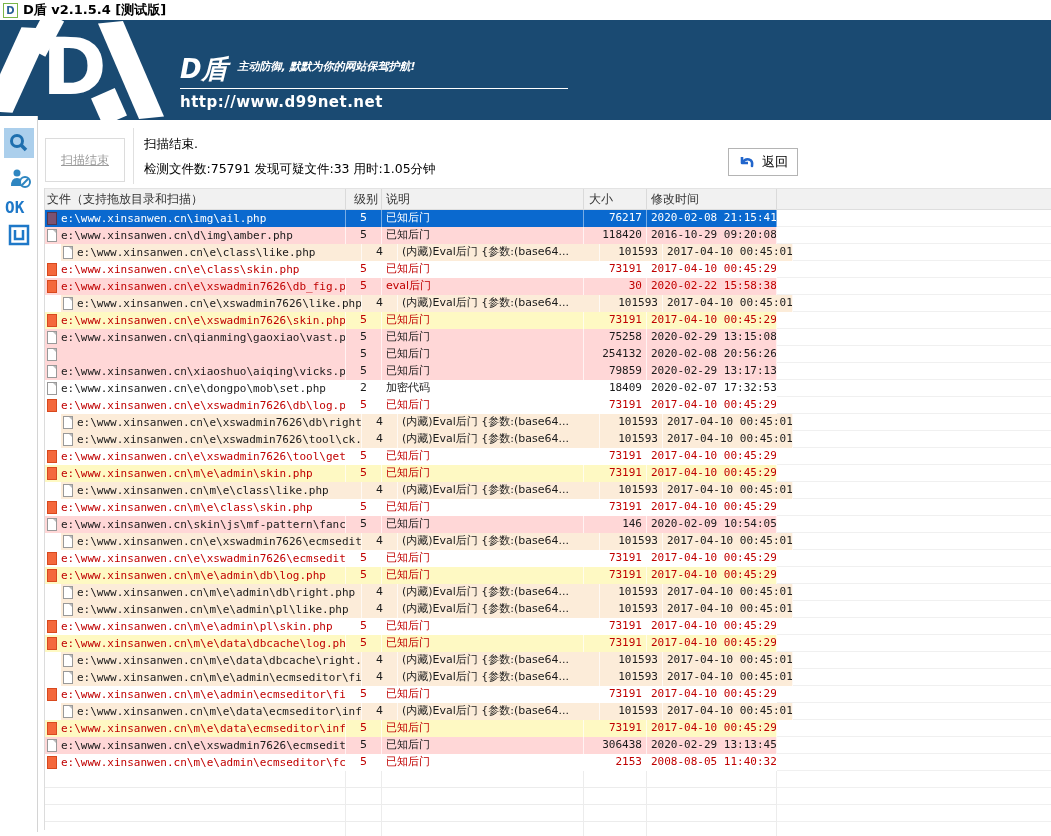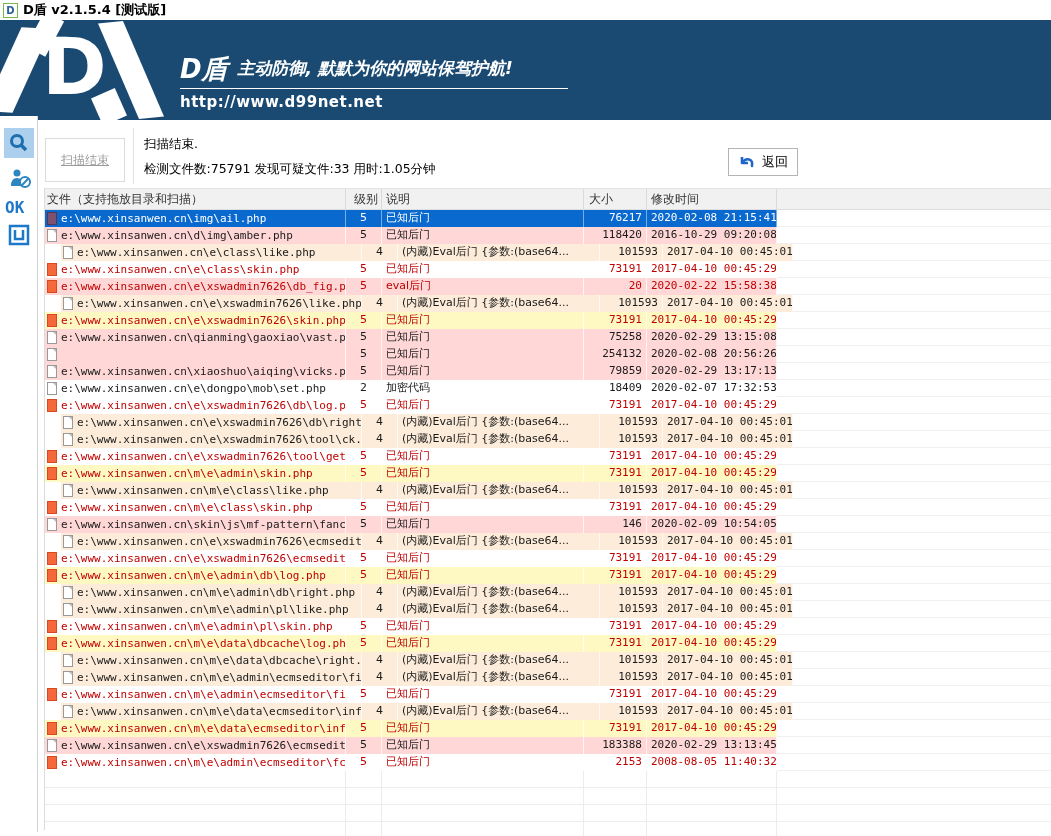--- a/index.html
+++ b/index.html
@@ -18,21 +18,21 @@
   .shard { position:absolute; background:#fff; }
   .s1 { left:2px; top:8px; width:30px; height:84px; transform:skewX(-22deg) rotate(3deg); }
   .s2 { left:118px; top:2px; width:26px; height:96px; transform:skewX(18deg) rotate(-6deg); }
   .s3 { left:34px; top:-6px; width:22px; height:40px; transform:rotate(28deg); }
   .s4 { left:96px; top:72px; width:26px; height:30px; transform:rotate(-24deg); }
   .logo-d { position:absolute; left:42px; top:2px; font-size:78px; font-weight:bold; color:#fff;
             font-family:"DejaVu Sans","Liberation Sans",sans-serif; }
   .brandbox { position:absolute; left:180px; top:36px; }
   .brandline { display:flex; align-items:flex-end;font-style:italic; }
   .brand { color:#fff; font-size:26px; font-weight:bold; line-height:26px; }
-  .tagline { color:#fff; font-size:17px; font-weight:bold; margin-left:10px; margin-bottom:2px; }
+  .tagline { color:#fff; font-size:11px; font-weight:bold; margin-left:10px; margin-bottom:8px; }
   .brand-hr { width:388px; height:1px; background:#fff; margin-top:6px; }
   .url { color:#fff; font-size:15px; font-weight:bold; margin-top:4px; letter-spacing:0.5px; }
 
   
   .sidebar { position:absolute; top:116px; left:0; width:38px; height:716px; background:#fff; border-right:1px solid #d4d4d4; }
   .side-search { position:absolute; left:4px; top:12px; width:30px; height:30px; background:#abcfec; display:flex; align-items:center; justify-content:center; }
   .side-user { position:absolute; left:8px; top:50px; width:24px; height:24px; }
   .side-ok { position:absolute; left:5px; top:82px; font-size:16px; font-weight:bold; color:#1e78c8; font-family:"DejaVu Sans Mono","Liberation Mono",monospace; }
   .side-win { position:absolute; left:8px; top:108px; width:22px; height:22px; }
 
@@ -209,21 +209,21 @@
         <div class="c-fill"></div>
       </div>
       <div class="trow">
         <div class="cells bg-pink fg-red">
           <div class="cell c-file">
             <span class="ic orange"></span>
             <span class="ptxt">e:\www.xinsanwen.cn\e\xswadmin7626\db_fig.php</span>
           </div>
           <div class="cell c-level">5</div>
           <div class="cell c-desc">eval后门</div>
-          <div class="cell c-size">20</div>
+          <div class="cell c-size">30</div>
           <div class="cell c-mtime">2020-02-22 15:58:38</div>
         </div>
         <div class="c-fill"></div>
       </div>
       <div class="trow">
         <div class="cells bg-cream fg-black">
           <div class="cell c-file">
             <span class="ic page"></span>
             <span class="ptxt">e:\www.xinsanwen.cn\e\xswadmin7626\like.php</span>
           </div>
@@ -559,21 +559,21 @@
         <div class="c-fill"></div>
       </div>
       <div class="trow">
         <div class="cells bg-pink fg-black">
           <div class="cell c-file">
             <span class="ic page"></span>
             <span class="ptxt">e:\www.xinsanwen.cn\e\xswadmin7626\ecmsedit...</span>
           </div>
           <div class="cell c-level">5</div>
           <div class="cell c-desc">已知后门</div>
-          <div class="cell c-size">183388</div>
+          <div class="cell c-size">306438</div>
           <div class="cell c-mtime">2020-02-29 13:13:45</div>
         </div>
         <div class="c-fill"></div>
       </div>
       <div class="trow">
         <div class="cells bg-white fg-red">
           <div class="cell c-file">
             <span class="ic orange"></span>
             <span class="ptxt">e:\www.xinsanwen.cn\m\e\admin\ecmseditor\fc...</span>
           </div>

